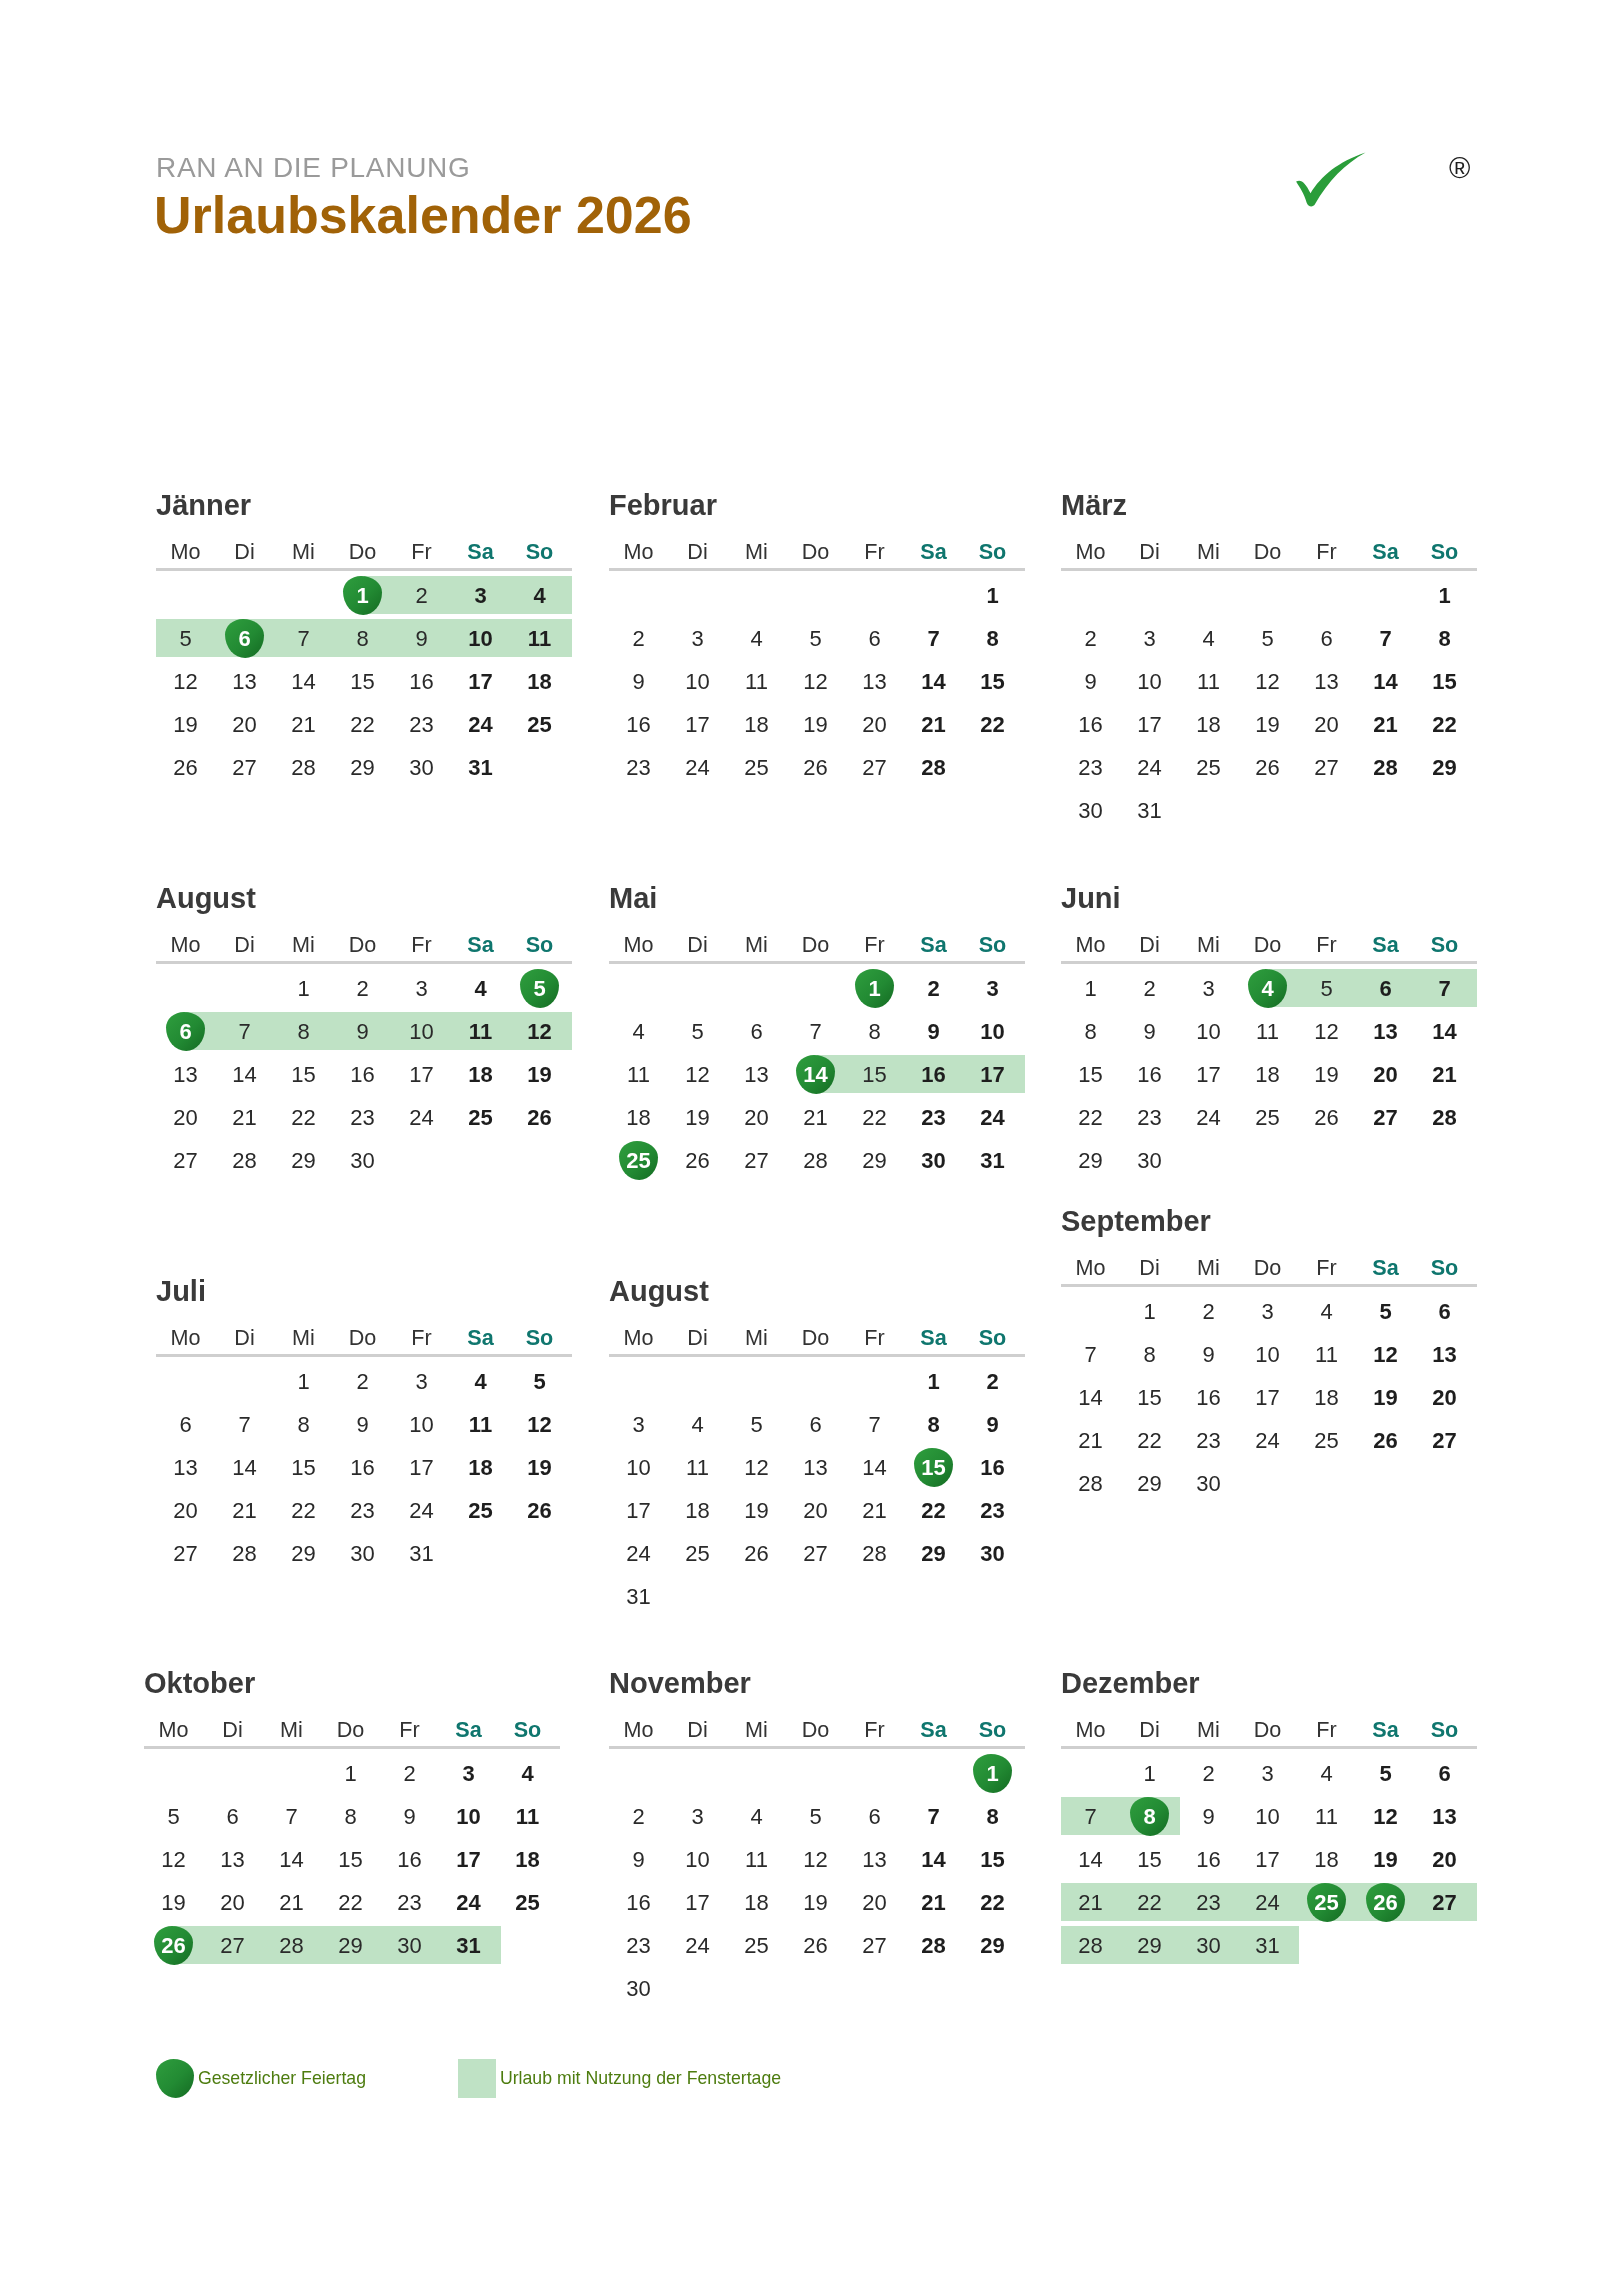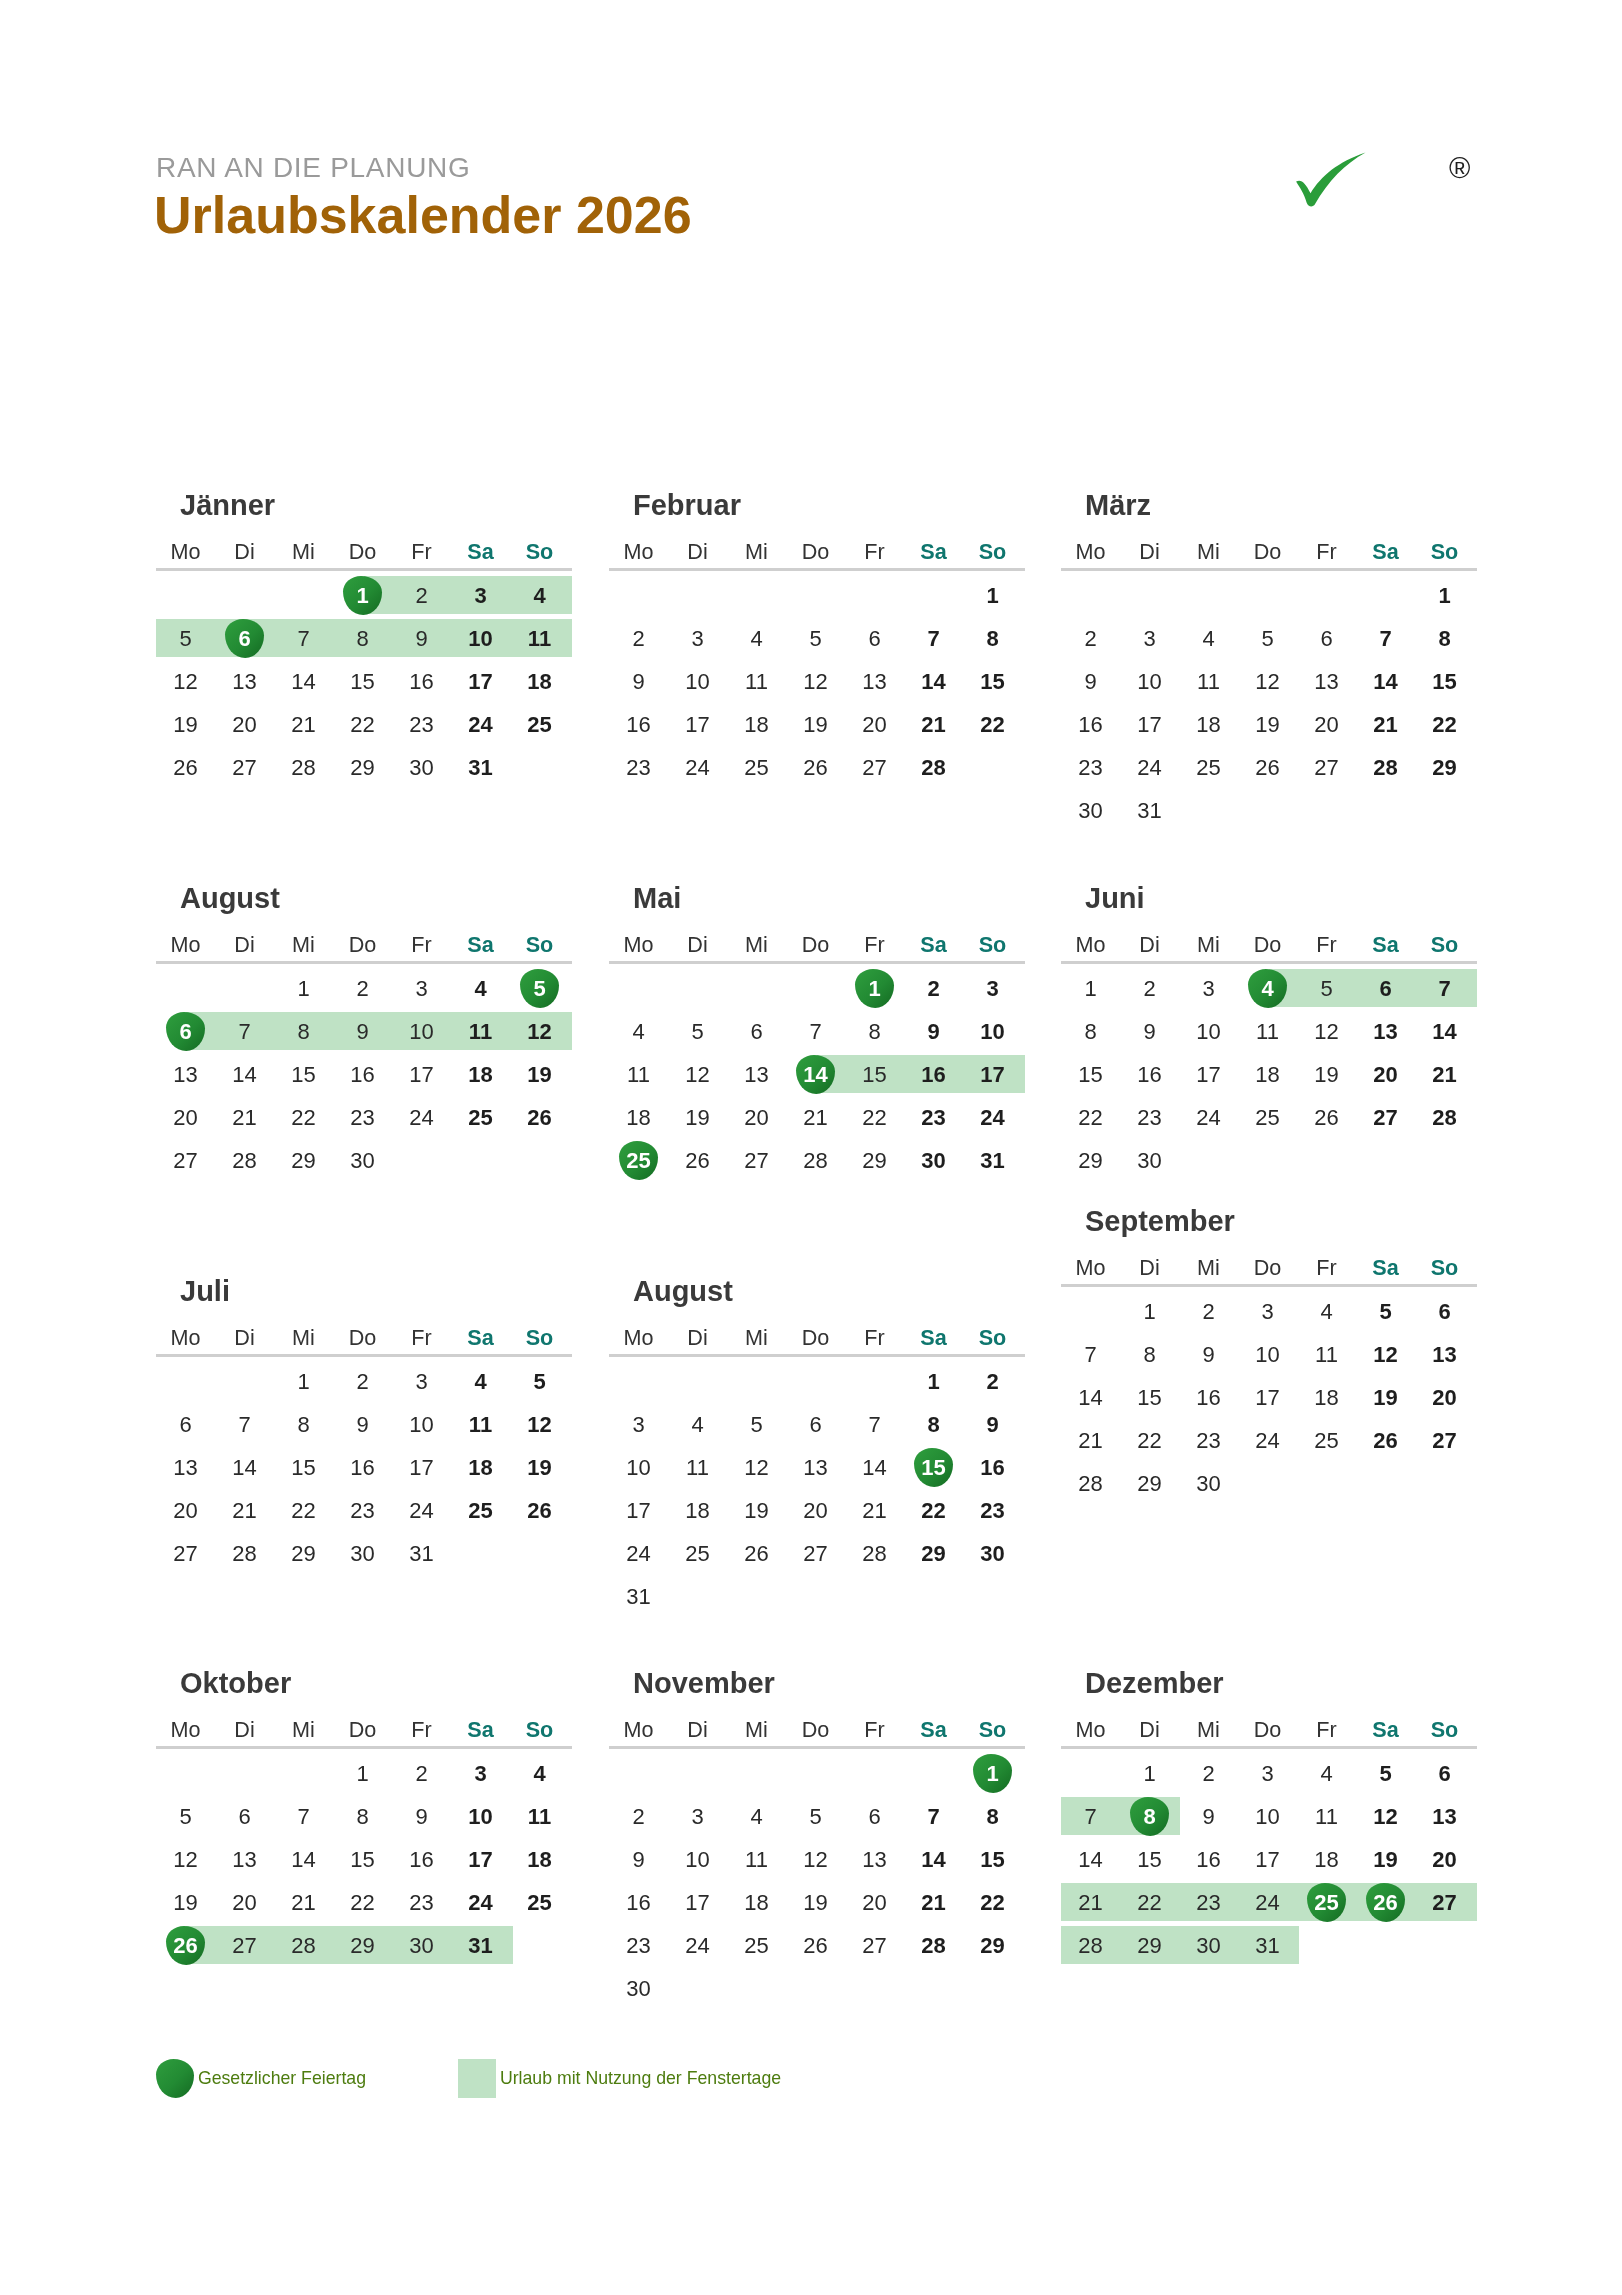--- a/index.html
+++ b/index.html
@@ -10,21 +10,21 @@
   .title { position:absolute; left:154px; top:185px; font-size:52px; font-weight:bold; color:#a16207;
            letter-spacing:0px; }
   .logo { position:absolute; left:1148px; top:147px; width:340px; height:105px; }
   .logo-text { position:absolute; left:0; top:39px; font-family:"DejaVu Serif", serif; font-size:52px;
                color:#1f1f1f; letter-spacing:-0.7px; }
   .logo-text b { font-weight:bold; }
   .logo-check { position:absolute; left:144px; top:3.3px; width:79px; height:59px; }
   .logo-reg { position:absolute; left:301px; top:5.2px; font-size:29px; color:#1f1f1f; }
 
   .month { position:absolute; width:416px; }
-  .month-name { position:absolute; left:0; top:0; font-size:29px; font-weight:bold; color:#3a3a3a;margin-left:24px; }
+  .month-name { position:absolute; left:0; top:0; font-size:29px; font-weight:bold; color:#3a3a3a; }
   .wk-head { position:absolute; left:0; top:50px; width:416px; height:33px; display:flex; }
   .wk-head span { width:59px; text-align:center; font-size:21.6px; color:#333; font-weight:normal; }
   .wk-head span.we { font-weight:bold; color:#0f766e; }
   .rule { position:absolute; left:0; top:79px; width:416px; height:2.6px; background:#cfcfcf; }
   .grid { position:absolute; left:0; top:85px; width:416px; }
   .wrow { position:relative; height:43px; display:flex; }
   .hl { position:absolute; top:2px; height:38px; background:#bfe2c5; }
   .cell { position:relative; width:59px; height:43px; display:flex; align-items:center;
           justify-content:center; font-size:22px; color:#2a2a2a; z-index:1; }
   .cell.we { font-weight:bold; color:#1e1e1e; }
@@ -1164,21 +1164,21 @@
           <div class="cell">
             <span>30</span>
           </div>
           <div class="cell"></div>
           <div class="cell"></div>
           <div class="cell we"></div>
           <div class="cell we"></div>
         </div>
       </div>
     </div>
-    <div class="month" style="left: 156px; top: 1667px; height: 366px;">
+    <div class="month" style="left: 144px; top: 1667px; height: 366px;">
       <div class="month-name">Oktober</div>
       <div class="wk-head">
         <span>Mo</span>
         <span>Di</span>
         <span>Mi</span>
         <span>Do</span>
         <span>Fr</span>
         <span class="we">Sa</span>
         <span class="we">So</span>
       </div>

